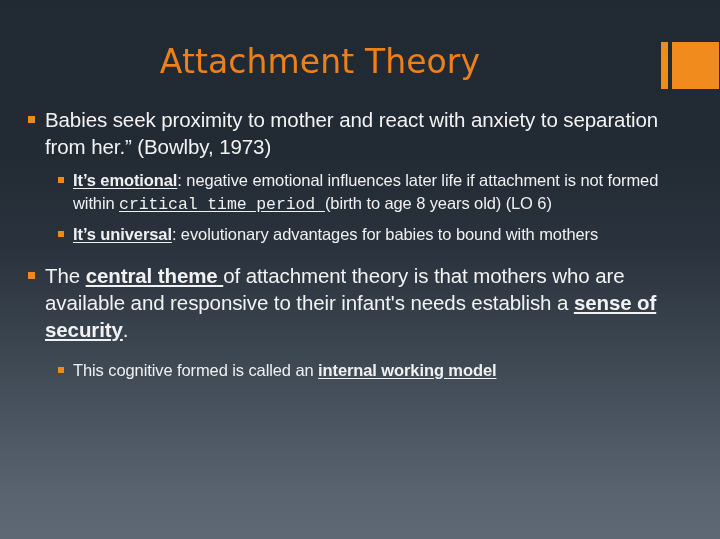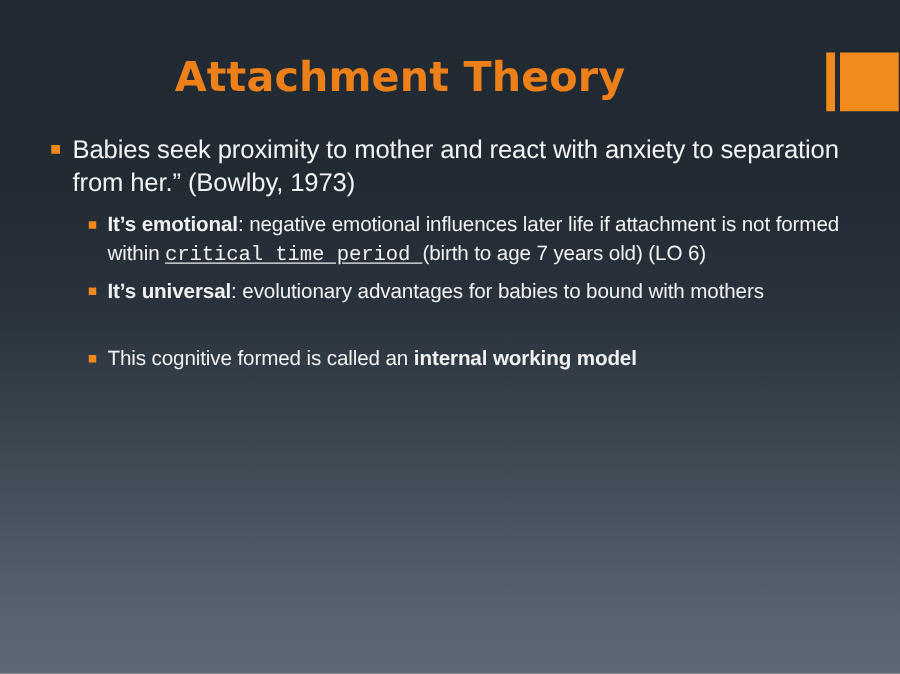--- a/index.html
+++ b/index.html
@@ -53,31 +53,31 @@
 
   
   #title {
     position: absolute;
     top: 44px;
     left: 0;
     width: 640px;
     text-align: center;
     color: #ee8019;
     font-size: 33px;
-    font-weight: 700;
+    font-weight: 400;
     letter-spacing: 0.1px;
     font-family: "DejaVu Sans", sans-serif;
     line-height: 1.1;
   }
 
   
   #body {
     position: absolute;
     top: 106px;
-    left: 39px;
+    left: 26px;
     width: 672px;
   }
 
   .blk { margin: 0; }
 
   
   .l1 {
     position: relative;
     padding-left: 19px;
     color: #f2f2f2;
@@ -110,21 +110,21 @@
     position: absolute;
     left: 1px;
     top: 8px;
     width: 6px;
     height: 6px;
     background: #f0881c;
   }
 
   b { font-weight: bold; }
   u { text-decoration: underline; text-underline-offset: 1.5px; font-family: Liberation Mono, monospace; }
-  .bu { font-weight: bold; text-underline-offset: 1.5px; }
+  .bu { font-weight: bold; text-decoration: underline; text-underline-offset: 1.5px; }
 
   .gap-a { height: 8px; }
   .gap-b { height: 9px; }
   .gap-c { height: 7px; }
 </style>
 </head>
 <body>
 
 <div id="slide">
 
@@ -142,37 +142,41 @@
       <span class="mk"></span>
       <span>Babies seek proximity to mother and react with anxiety to separation from her.” (Bowlby, 1973)</span>
     </div>
 
     <div class="gap-a"></div>
 
     <div class="l2wrap">
 
       <div class="l2">
         <span class="mk"></span>
-        <span class="bu">It’s emotional</span><span>: negative emotional influences later life if attachment is not formed within </span><u>critical time period </u><span>(birth to age 7 years old) (LO 6)</span>
+        <span class="bu">It’s emotional</span><span>: negative emotional influences later life if attachment is not formed within </span><u>critical time period </u><span>(birth to age 8 years old) (LO 6)</span>
       </div>
 
       <div class="gap-c"></div>
 
       <div class="l2">
         <span class="mk"></span>
         <span class="bu">It’s universal</span><span>: evolutionary advantages for babies to bound with mothers</span>
       </div>
 
       <div class="gap-c"></div>
 
 
     </div>
 
     <div class="gap-b"></div>
 
+    <div class="l1 blk">
+      <span class="mk"></span>
+      <span>The </span><span class="bu">central theme </span><span>of attachment theory is that mothers who are available and responsive to their infant's needs establish a </span><span class="bu">sense of security</span><span>.</span>
+    </div>
 
     <div class="gap-a"></div>
 
     <div class="l2wrap">
 
 
       <div class="gap-c"></div>
 
       <div class="l2">
         <span class="mk"></span>

